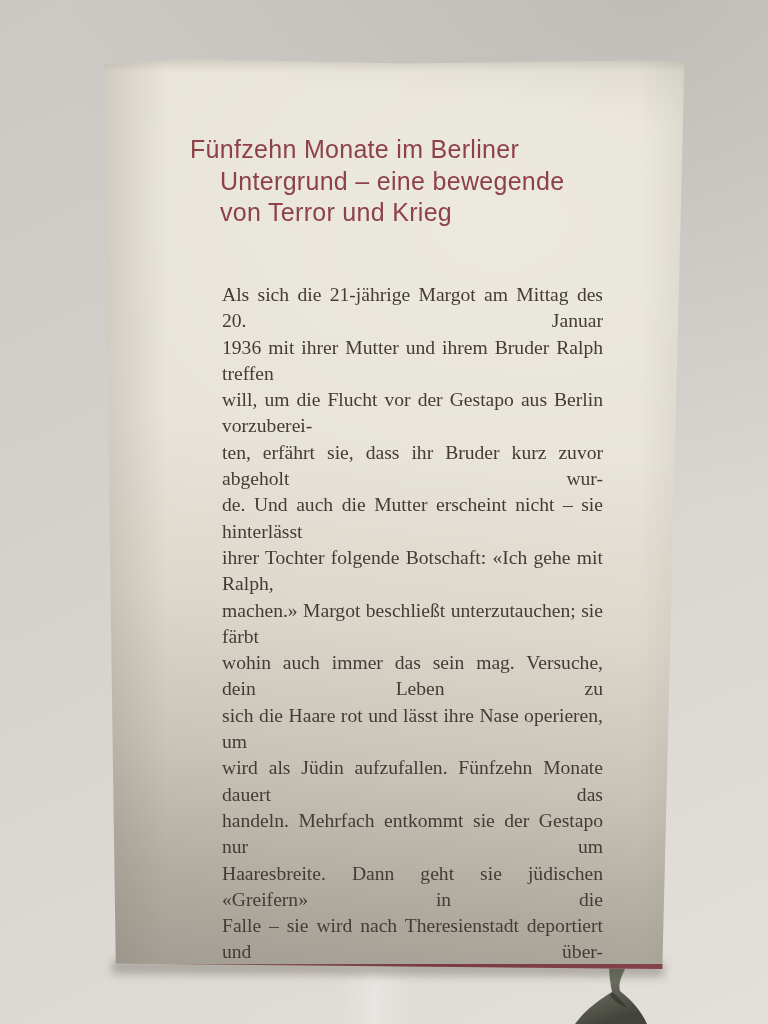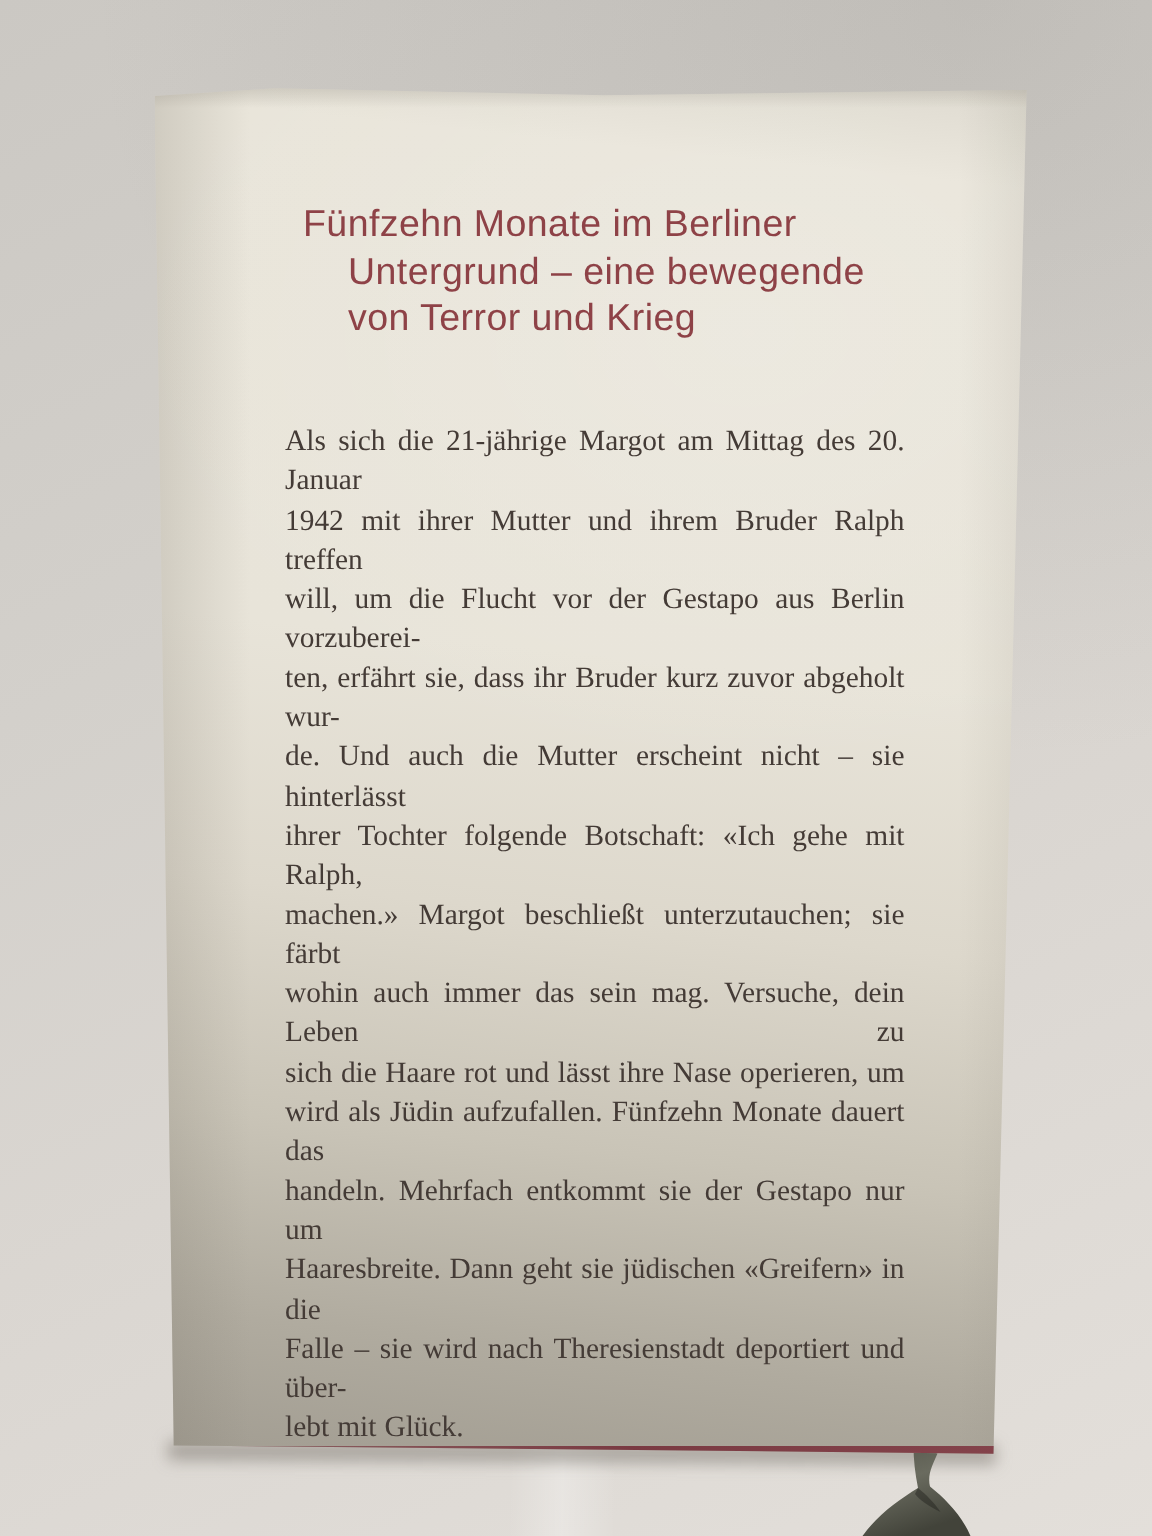--- a/index.html
+++ b/index.html
@@ -49,30 +49,29 @@
   .board-edge {
     position: absolute; left: 6px; right: 11px; bottom: 0; height: 6px;
     background: linear-gradient(to right, rgba(122,58,66,0.55), var(--board-edge, #7a3a42) 55%, #84434b);
   }
   .headline {
     position: absolute; left: 87px; top: 76px; width: 440px;
     font-family: "Liberation Sans", sans-serif;
     font-size: 25px; line-height: 31.5px;
     letter-spacing: 0.3px;
     color: var(--headline-text, #8e4247);
-    margin-left: 12px;
   }
   .headline-line.indented { padding-left: 30px; }
   .body-copy {
     position: absolute; left: 87px; top: 224px; width: 413px;
     font-size: 19.6px; line-height: 26.3px;
     color: var(--body-text, #443b36);
     word-spacing: 0.5px;
   }
-  .body-line { text-align: justify; text-align-last: justify; }
+  .body-line { text-align: justify; text-align-last: justify; margin-left: 32px; }
   .body-line.para-last { text-align-last: left; }
   .body-line.first-indent { padding-left: 28px; }
 </style>
 </head>
 <body>
 
 <div class="scene">
 
   <div class="backdrop-crease"></div>
 
@@ -94,21 +93,21 @@
     <div class="jacket-shade"></div>
 
     <div class="headline">
       <div class="headline-line">Fünfzehn Monate im Berliner</div>
       <div class="headline-line indented">Untergrund – eine bewegende</div>
       <div class="headline-line indented">von Terror und Krieg</div>
     </div>
 
     <div class="body-copy">
       <div class="body-line">Als sich die 21-jährige Margot am Mittag des 20. Januar</div>
-      <div class="body-line">1942 mit ihrer Mutter und ihrem Bruder Ralph treffen</div>
+      <div class="body-line">1936 mit ihrer Mutter und ihrem Bruder Ralph treffen</div>
       <div class="body-line">will, um die Flucht vor der Gestapo aus Berlin vorzuberei-</div>
       <div class="body-line">ten, erfährt sie, dass ihr Bruder kurz zuvor abgeholt wur-</div>
       <div class="body-line">de. Und auch die Mutter erscheint nicht – sie hinterlässt</div>
       <div class="body-line">ihrer Tochter folgende Botschaft: «Ich gehe mit Ralph,</div>
       <div class="body-line">machen.» Margot beschließt unterzutauchen; sie färbt</div>
       <div class="body-line">wohin auch immer das sein mag. Versuche, dein Leben zu</div>
       <div class="body-line">sich die Haare rot und lässt ihre Nase operieren, um</div>
       <div class="body-line">wird als Jüdin aufzufallen. Fünfzehn Monate dauert das</div>
       <div class="body-line">handeln. Mehrfach entkommt sie der Gestapo nur um</div>
       <div class="body-line">Haaresbreite. Dann geht sie jüdischen «Greifern» in die</div>

